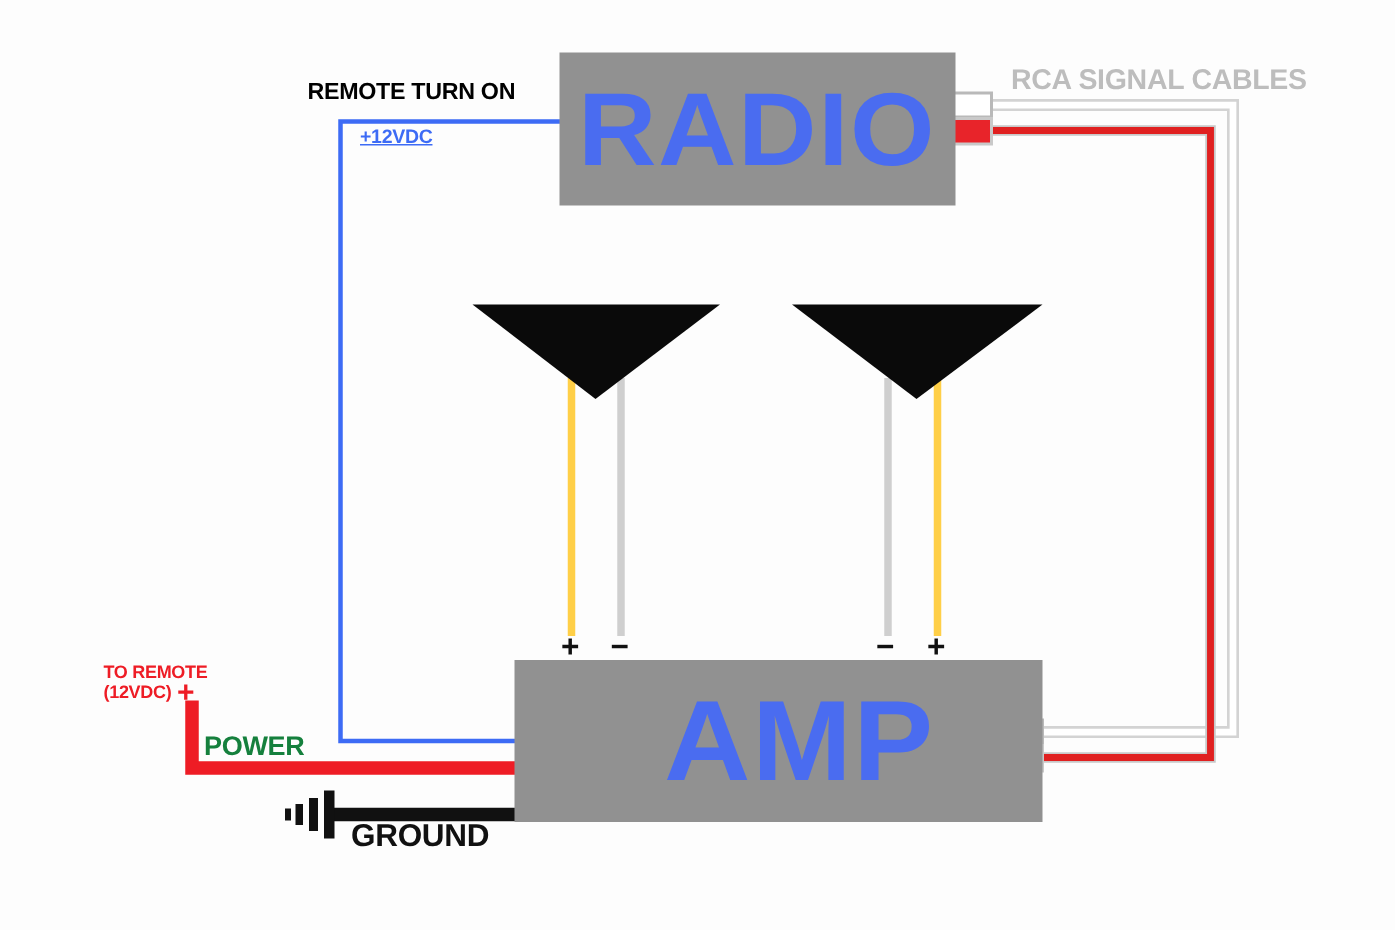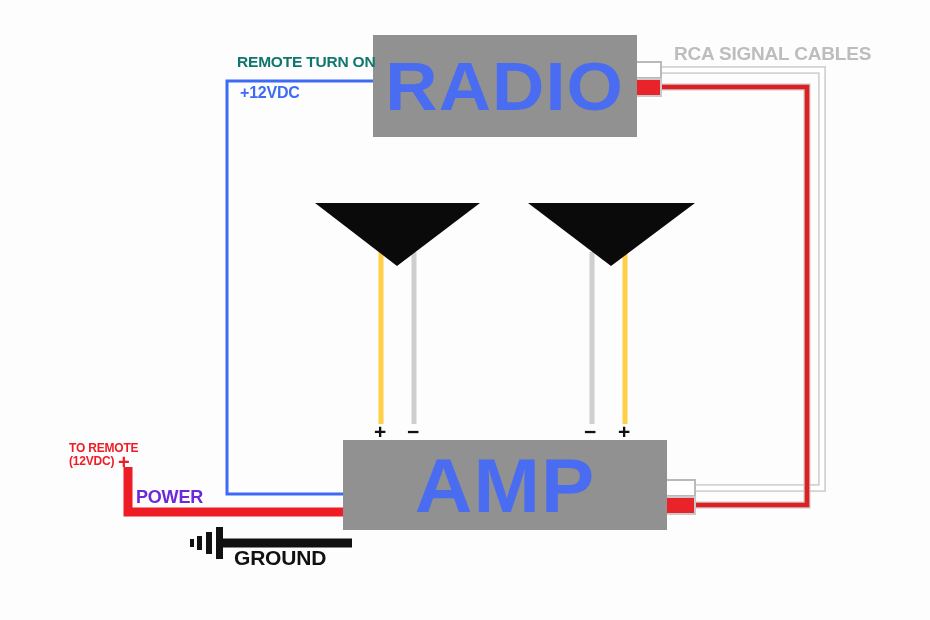--- a/index.html
+++ b/index.html
@@ -37,31 +37,31 @@
     text-align: right;
   }
   .device-label {
     font-family: "Liberation Sans", sans-serif;
     font-weight: bold;
     color: #4a6cf0;
     letter-spacing: 1px;
     transform: scaleX(1.05);
   }
   #radio-box  { left: 373px; top: 35px;  width: 264px; height: 102px; background: #919191; }
-  #amp-box    { left: 343px; top: 440px; width: 324px; height: 90px; background: #919191; }
+  #amp-box    { left: 343px; top: 440px; width: 324px; height: 108px; background: #919191; padding-left: 28px; }
   #radio-label { font-size: 69px; }
   #amp-label   { font-size: 76px; }
 
   
-  #remote-turn-on-label { left: 205px; top: 53px;  font-size: 15.5px; color: #0f766e; margin-left: 32px; }
-  #plus12vdc-label      { left: 240px; top: 84px;  font-size: 16px; color: #3d6bf5; }
+  #remote-turn-on-label { left: 205px; top: 53px;  font-size: 15.5px; color: #000000; }
+  #plus12vdc-label      { left: 240px; top: 84px;  font-size: 13px; color: #3d6bf5; text-decoration: underline; }
   #rca-signal-label     { left: 674px; top: 43px;  font-size: 19px;   color: #bdbdbd; }
   #to-rca-input-label   { left: 685px; top: 508px; font-size: 15px;   color: #8b8b8b; }
   #to-battery-label     { left: 69px;  top: 442px; font-size: 12px;   color: #ee1c25; }
-  #power-label          { left: 136px; top: 487px; font-size: 18px;   color: #6d28d9; }
+  #power-label          { left: 136px; top: 487px; font-size: 18px;   color: #15803d; }
   #ground-label         { left: 234px; top: 546px; font-size: 21px;   color: #111111; }
 
   .terminal-sign {
     position: absolute;
     font-family: "Liberation Sans", sans-serif;
     font-weight: bold;
     font-size: 21px;
     color: #111111;
     line-height: 1;
   }

